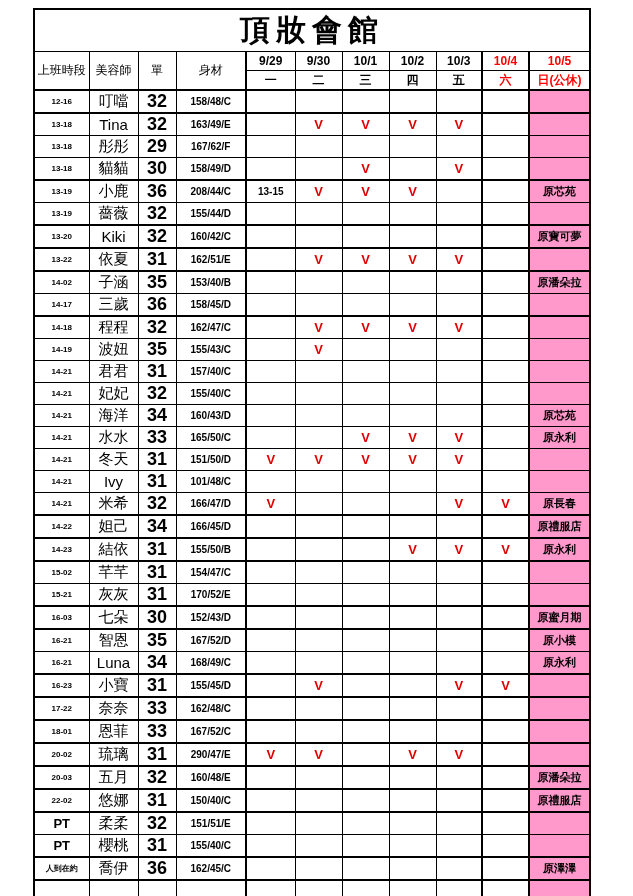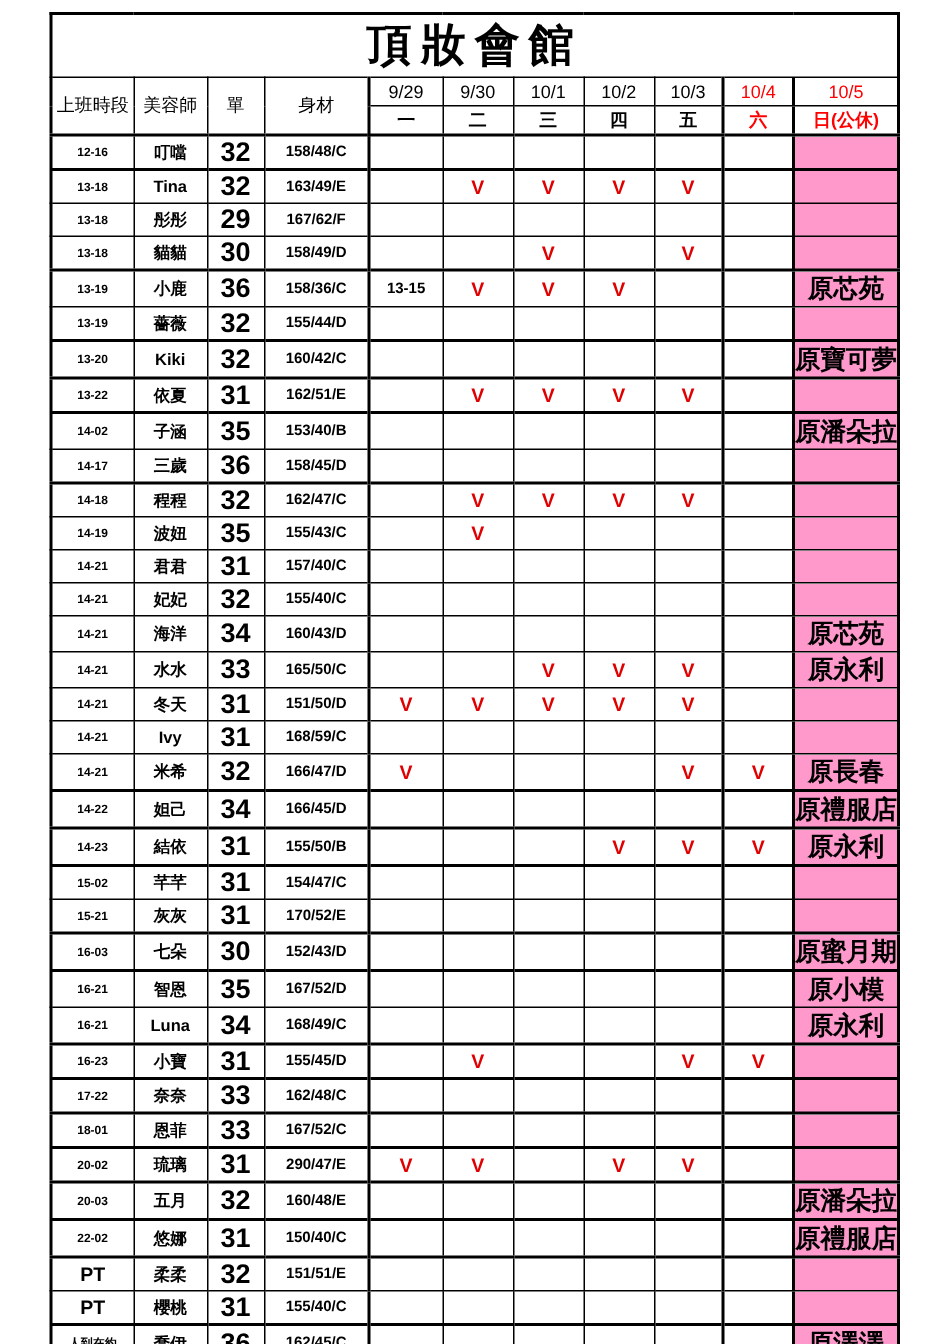--- a/index.html
+++ b/index.html
@@ -36,40 +36,40 @@
   col.c-d6{width:47px}
   col.c-d7{width:61px}
 
   tr.title-row td{height:37px;margin-top:18px;}
   .title{
     font-size:30px;font-weight:bold;letter-spacing:6px;
     font-family:"Liberation Sans",sans-serif;
   }
   thead tr.hrow td{height:18px;}
   .hlabel{font-size:12px;font-weight:normal;}
-  .hdate{font-size:12px;font-weight:normal;}
+  .hdate{font-size:12px;font-weight:bold;}
   .hday{font-size:12px;font-weight:bold;}
   .red{color:var(--red);}
   tr.wrow td{border-bottom:2px solid #000;}
 
   tbody tr{height:20px;}
   tbody tr.thick td{border-top-width:2px;}
   .bl2{border-left-width:2px !important;}
 
   td.time{font-size:13px;font-weight:bold;}
   td.time.tiny{font-size:8px;}
-  td.name{font-size:11px;font-weight:700;}
+  td.name{font-size:15px;font-weight:400;}
   td.order{font-size:18px;font-weight:bold;}
   td.figure{font-size:10px;font-weight:bold;}
   td.mark{font-size:13px;}
   td.mark.v{color:var(--mark);font-weight:bold;}
   td.mark.txt{color:#000;font-weight:bold;font-size:10px;margin-left:16px;}
   td.note{
     background:var(--pink);
-    font-size:17px;font-weight:bold;
+    font-size:11px;font-weight:bold;
   }
 </style>
 </head>
 <body>
 
 <div class="sheet">
   <table>
     <colgroup>
       <col class="c-time">
         <col class="c-name">
@@ -160,21 +160,21 @@
           <td class="mark v">V</td>
           <td class="mark"></td>
           <td class="mark v">V</td>
           <td class="mark bl2"></td>
           <td class="note bl2"></td>
         </tr>
         <tr class="thick">
           <td class="time tiny">13-19</td>
           <td class="name">小鹿</td>
           <td class="order">36</td>
-          <td class="figure">158/36/C</td>
+          <td class="figure">208/44/C</td>
           <td class="mark bl2 txt">13-15</td>
           <td class="mark v">V</td>
           <td class="mark v">V</td>
           <td class="mark v">V</td>
           <td class="mark"></td>
           <td class="mark bl2"></td>
           <td class="note bl2">原芯苑</td>
         </tr>
         <tr>
           <td class="time tiny">13-19</td>
@@ -329,21 +329,21 @@
           <td class="mark v">V</td>
           <td class="mark v">V</td>
           <td class="mark v">V</td>
           <td class="mark bl2"></td>
           <td class="note bl2"></td>
         </tr>
         <tr>
           <td class="time tiny">14-21</td>
           <td class="name">Ivy</td>
           <td class="order">31</td>
-          <td class="figure">168/59/C</td>
+          <td class="figure">101/48/C</td>
           <td class="mark bl2"></td>
           <td class="mark"></td>
           <td class="mark"></td>
           <td class="mark"></td>
           <td class="mark"></td>
           <td class="mark bl2"></td>
           <td class="note bl2"></td>
         </tr>
         <tr>
           <td class="time tiny">14-21</td>

